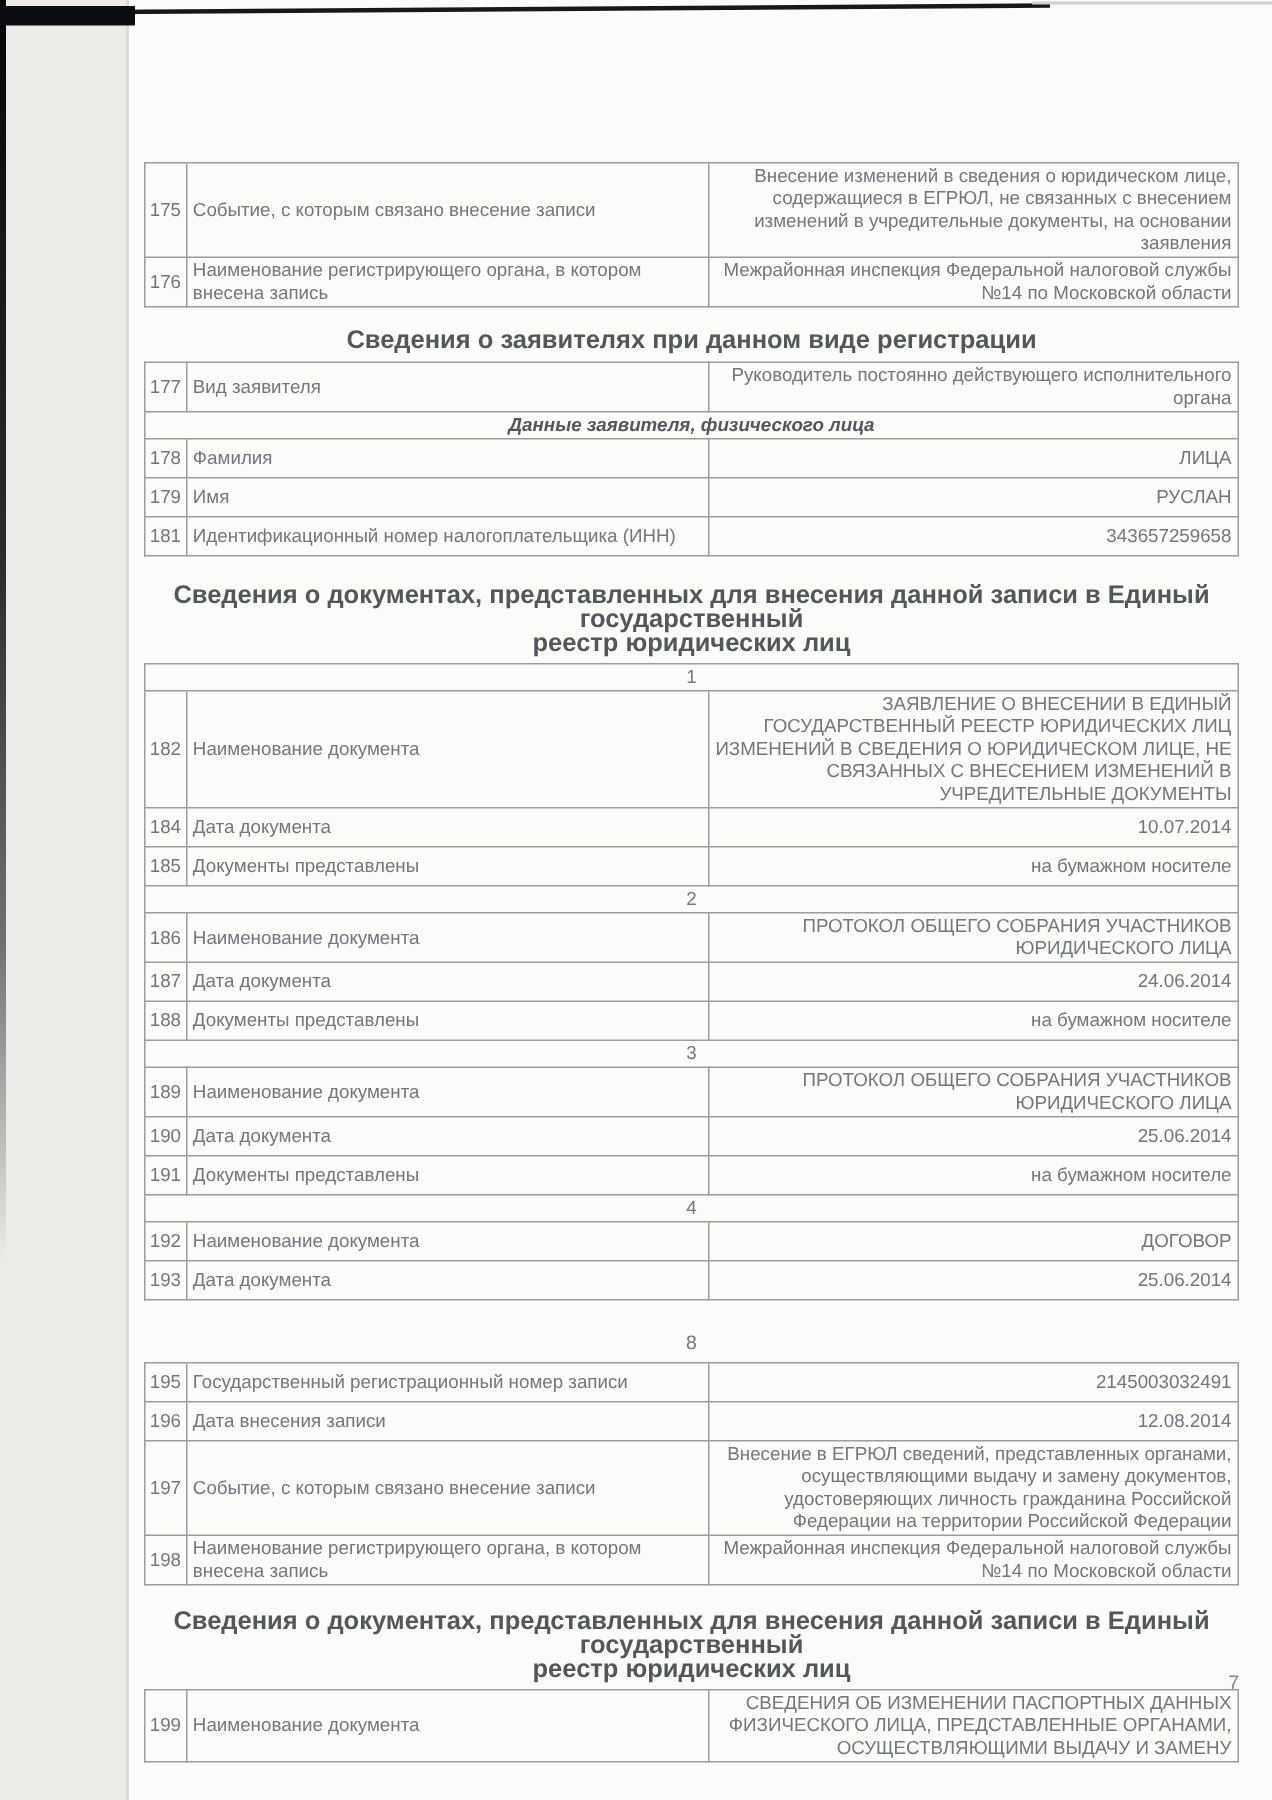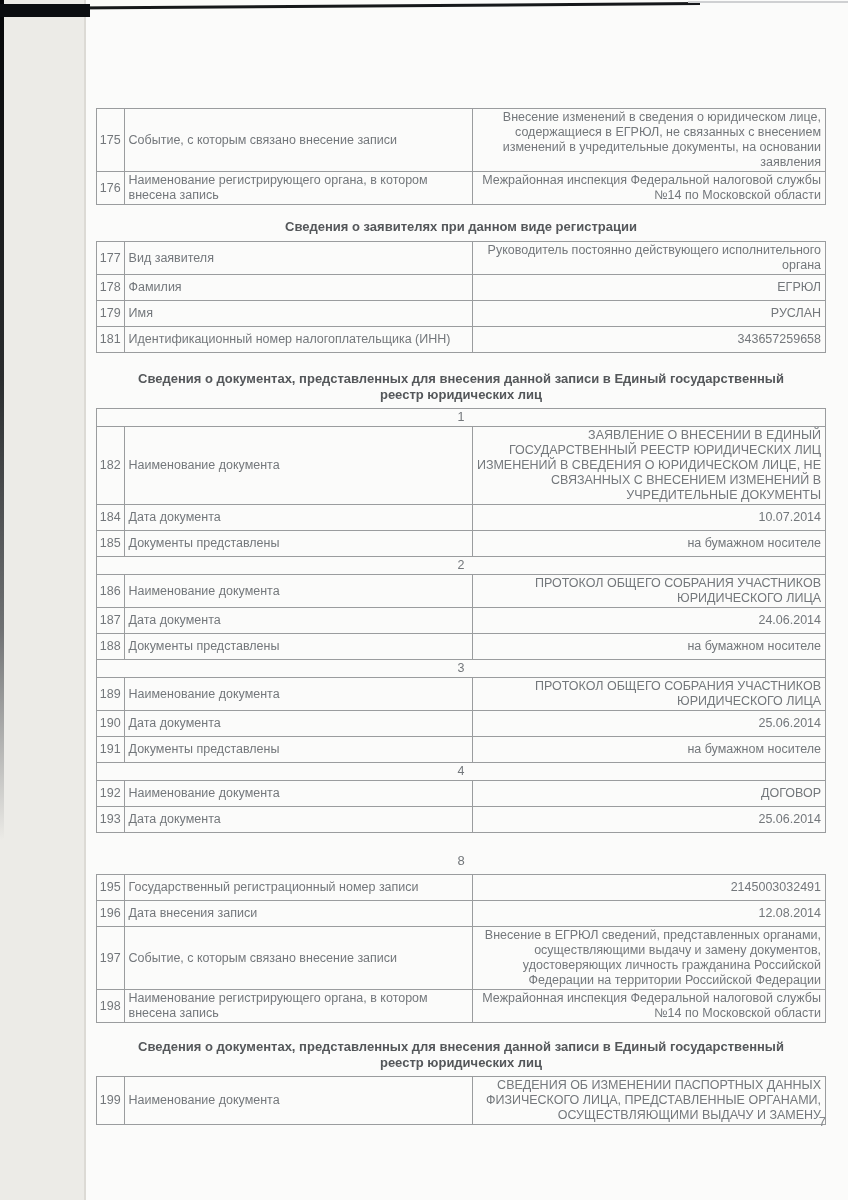--- a/index.html
+++ b/index.html
@@ -29,21 +29,21 @@
     font-size:12.5px;line-height:15px;color:#73777b;}
   td{border:1px solid #9a9c9e;padding:1px 4px;vertical-align:middle;
     overflow:hidden;word-wrap:break-word;}
   .c-num{width:27px;text-align:center;padding:5px 1px;}
   .c-label{width:341px;}
   .c-value{width:346px;text-align:right;}
   .c-sep{text-align:center;height:14px;}
   .c-subhead{text-align:center;font-weight:bold;font-style:italic;color:#54575a;height:15px;}
 
   .t-a{margin-top:108px;}
-  .sec-header{width:730px;text-align:center;font-weight:bold;font-size:13px;
+  .sec-header{width:730px;text-align:center;font-weight:bold;font-size:17px;
     line-height:16px;color:#54575a;}
   .h-applicants{margin-top:14px;margin-bottom:6px;}
   .h-docs1{margin-top:18px;margin-bottom:5px;}
   .h-docs2{margin-top:16px;margin-bottom:5px;}
   .sep8{width:730px;text-align:center;font-size:13px;color:#73777b;
     margin-top:20px;margin-bottom:6px;}
   .page-number{position:absolute;top:1114px;left:800px;width:26px;text-align:right;
     font-size:13px;color:#85888c;}
 </style>
 </head>
@@ -87,23 +87,26 @@
           <col style="width:341px">
           <col style="width:346px">
         </colgroup>
       <tbody>
           <tr>
         <td class="c-num">177</td>
         <td class="c-label">Вид заявителя</td>
         <td class="c-value">Руководитель постоянно действующего исполнительного органа</td>
       </tr>
       <tr>
+        <td class="c-subhead" colspan="3">Данные заявителя, физического лица</td>
+      </tr>
+      <tr>
         <td class="c-num">178</td>
         <td class="c-label">Фамилия</td>
-        <td class="c-value">ЕГРЮЛ</td>
+        <td class="c-value">ЛИЦА</td>
       </tr>
       <tr>
         <td class="c-num">179</td>
         <td class="c-label">Имя</td>
         <td class="c-value">РУСЛАН</td>
       </tr>
       <tr>
         <td class="c-num">181</td>
         <td class="c-label">Идентификационный номер налогоплательщика (ИНН)</td>
         <td class="c-value">343657259658</td>

